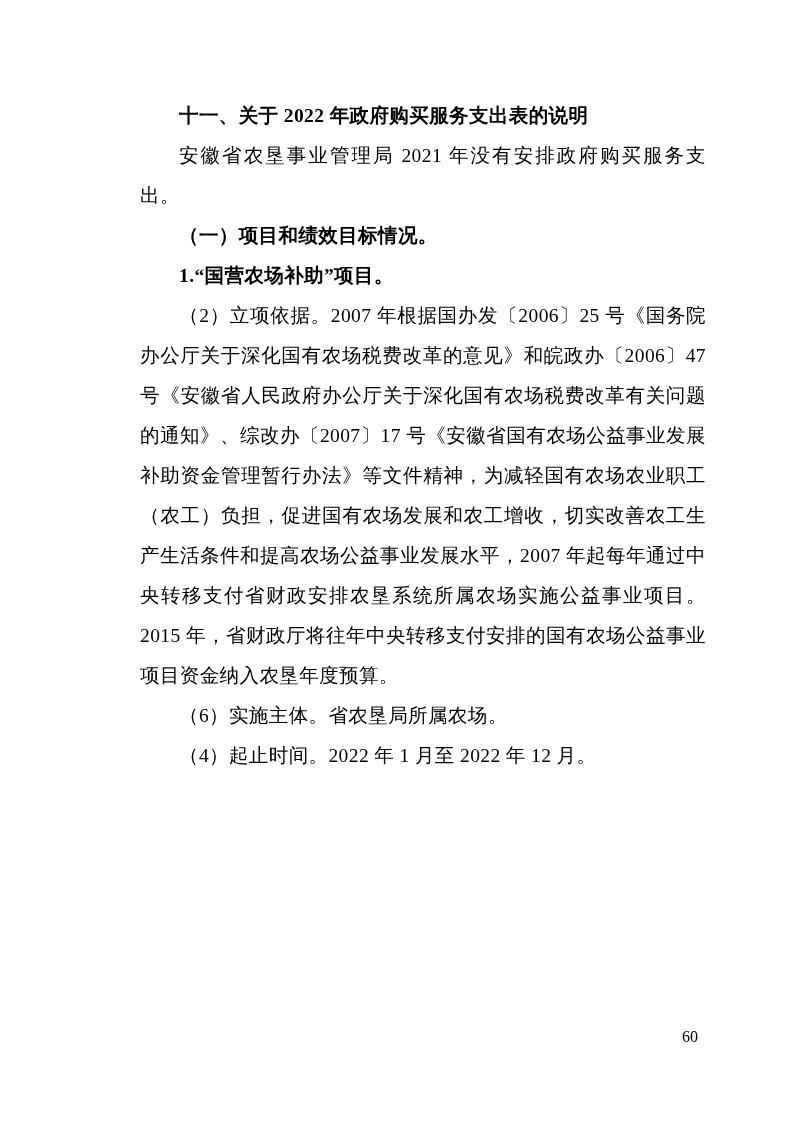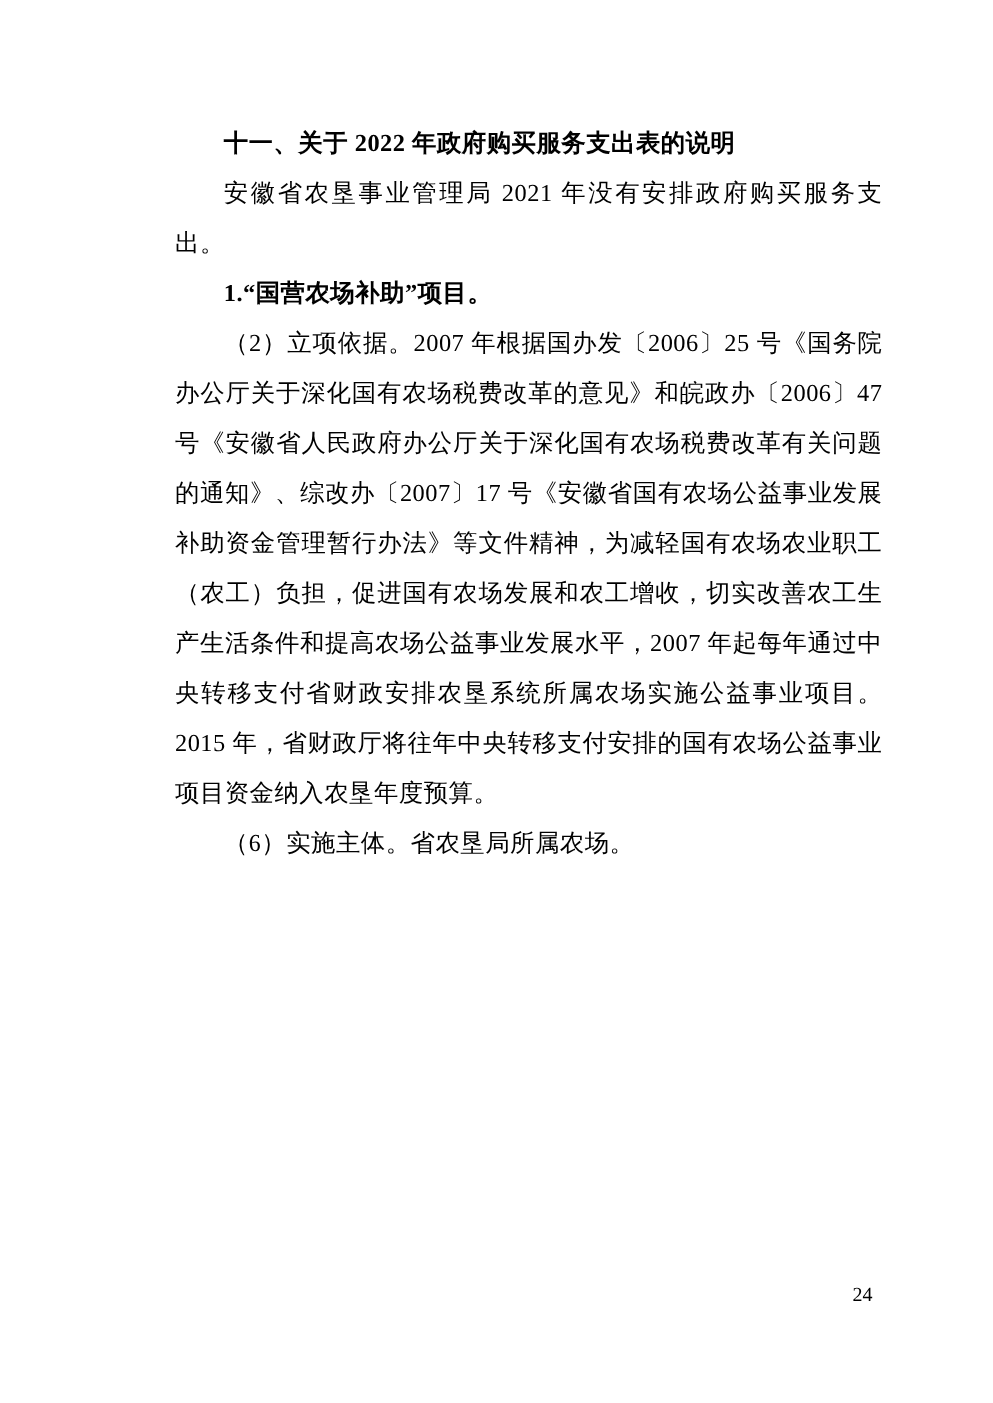--- a/index.html
+++ b/index.html
@@ -51,18 +51,20 @@
     color: #000;
   }
 </style>
 </head>
 <body>
 
 <div class="page">
   <div class="doc-body">
     <p class="para heading">十一、关于 2022 年政府购买服务支出表的说明</p>
     <p class="para indent">安徽省农垦事业管理局 2021 年没有安排政府购买服务支出。</p>
+    <p class="para heading">（一）项目和绩效目标情况。</p>
     <p class="para heading">1.“国营农场补助”项目。</p>
     <p class="para indent">（2）立项依据。2007 年根据国办发〔2006〕25 号《国务院办公厅关于深化国有农场税费改革的意见》和皖政办〔2006〕47 号《安徽省人民政府办公厅关于深化国有农场税费改革有关问题的通知》、综改办〔2007〕17 号《安徽省国有农场公益事业发展补助资金管理暂行办法》等文件精神，为减轻国有农场农业职工（农工）负担，促进国有农场发展和农工增收，切实改善农工生产生活条件和提高农场公益事业发展水平，2007 年起每年通过中央转移支付省财政安排农垦系统所属农场实施公益事业项目。2015 年，省财政厅将往年中央转移支付安排的国有农场公益事业项目资金纳入农垦年度预算。</p>
     <p class="para indent">（6）实施主体。省农垦局所属农场。</p>
+    <p class="para indent">（4）起止时间。2022 年 1 月至 2022 年 12 月。</p>
   </div>
-  <div class="page-number">24</div>
+  <div class="page-number">60</div>
 </div>
 
 </body></html>

